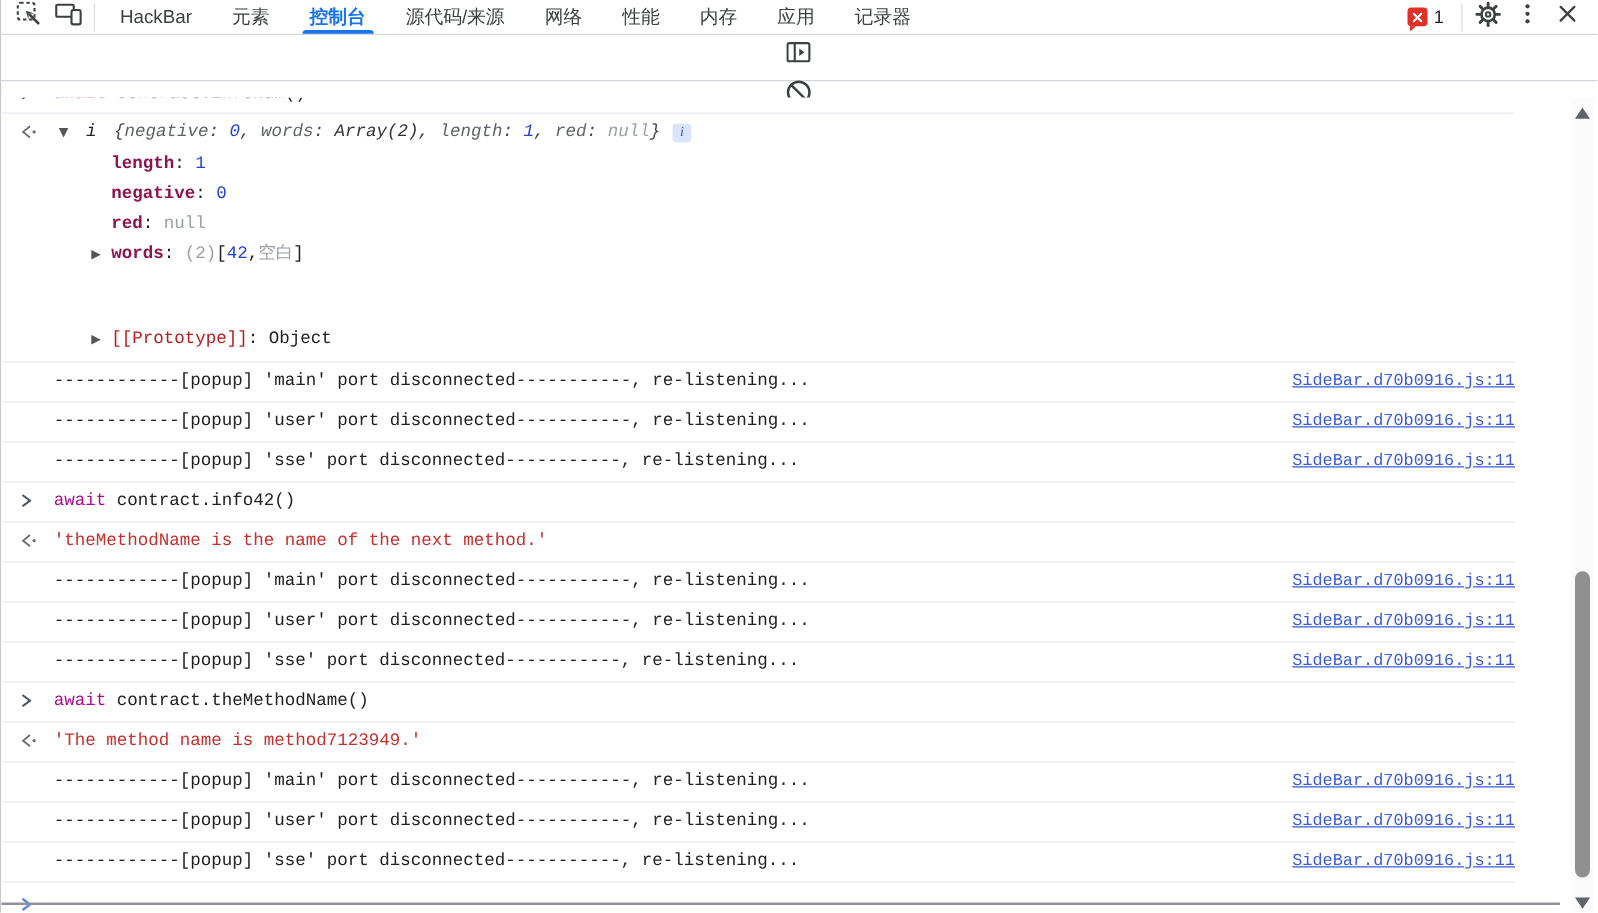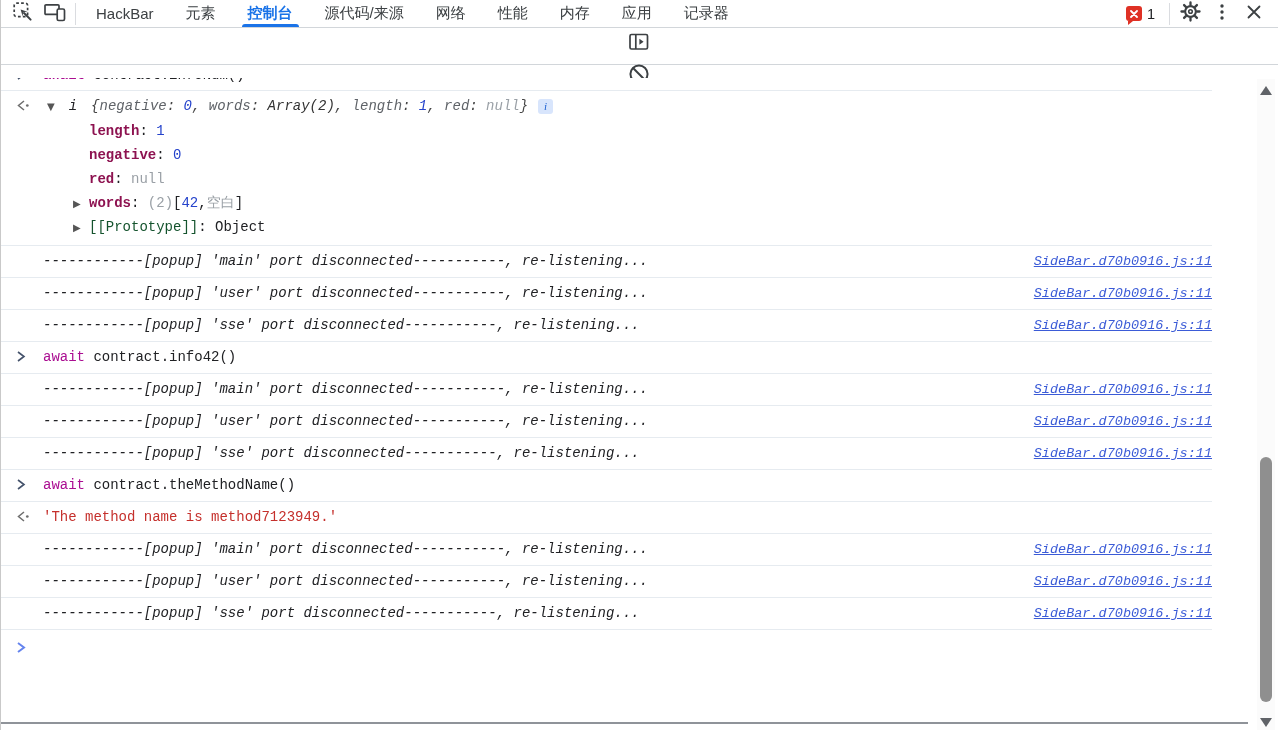--- a/index.html
+++ b/index.html
@@ -39,21 +39,21 @@
 
   
   .console { position:absolute; top:78px; left:0; right:0; bottom:0; background:#fff;
     font-family:"Liberation Mono","DejaVu Sans Mono",monospace; font-size:14px; color:#202124; }
   .console-inner { position:absolute; top:0; left:0; right:66px; bottom:0; overflow:hidden; }
   .crow { position:relative; display:flex; align-items:flex-start; border-bottom:1px solid #e6ebf0; padding:6px 0; line-height:19px; }
   .crow.clipped { height:13px; overflow:hidden; padding:0; }
   .crow.clipped .clipinner { margin-top:-12px; display:flex; width:100%; }
   .gutter { flex:none; width:42px; display:flex; justify-content:flex-start; padding-left:14px; padding-top:2px; }
   .body { flex:1 1 auto; min-width:0; display:block; }
-  .logrow .body { display:flex; align-items:baseline;font-style:italic; }
+  .logrow .body { display:flex; align-items:baseline; }
   .logtext { white-space:pre; }
   .srclink { margin-left:auto; color:#3b5bd7; text-decoration:underline; font-size:13.5px; white-space:nowrap; padding-left:12px; cursor:pointer; }
   .tk-kw { color:#aa0d91; } .tk-plain { color:#202124; }
   .tk-num { color:#2442cb; } .tk-null { color:#9aa0a6; } .tk-muted { color:#9aa0a6; }
   .crow.result-string .body { color:#c5302c; }
   .previewline { display:flex; align-items:center; gap:0; }
   .tri { font-size:10px; color:#565656; cursor:pointer; flex:none; font-family:"DejaVu Sans",sans-serif; }
   .previewline .tri { margin:0 0 0 4px; }
   .classname { font-style:italic; color:#202124; margin-left:14px; }
   .preview { font-style:italic; margin-left:14px; }
@@ -61,21 +61,21 @@
   .pv-pobj { color:#333; } .pv-pnull { color:#9aa0a6; }
   .infobadge { display:inline-flex; align-items:center; justify-content:center; width:15px; height:15px; border-radius:3px;
     background:#d8e5fc; color:#1b5fd0; font-style:italic; font-size:11px; margin-left:10px; cursor:pointer;
     font-family:"Liberation Serif","DejaVu Serif",serif; }
   .props { margin-top:3px; }
   .prop { padding:2.5px 0 2.5px 46px; display:flex; align-items:baseline; }
   .prop.expandable { padding-left:30px; }
   .prop .tri { width:16px; flex:none; }
   .prop-name { white-space:pre; }
   .prop-name.key { color:#8d1250; font-weight:bold; }
-  .prop-name.internal { color:#14532d; }
+  .prop-name.internal { color:#b91c1c;margin-top:44px; }
   .prop-colon { color:#202124; white-space:pre; }
   .crow.prompt { border-bottom:none; min-height:30px; padding-top:9px; }
 
   
   .bottom-line { position:absolute; left:0; right:30px; bottom:6px; border-bottom:2px solid #8f9399; }
 
   
   .scrollbar { position:absolute; top:1px; right:3px; width:18px; bottom:0; background:#fbfbfb; }
   .sb-up { position:absolute; top:7px; left:3px; width:0; height:0; border-left:6px solid transparent; border-right:6px solid transparent; border-bottom:9px solid #606368; cursor:pointer; }
   .sb-down { position:absolute; bottom:3px; left:3px; width:0; height:0; border-left:6px solid transparent; border-right:6px solid transparent; border-top:9px solid #606368; cursor:pointer; }
@@ -329,20 +329,29 @@
         </div>
       </div>
       <div class="crow command">
         <span class="gutter">
           <svg width="12" height="13" viewBox="0 0 12 13">
             <path d="M3 2 L9 6.5 L3 11" fill="none" stroke="#44526b" stroke-width="1.6"></path>
           </svg>
         </span>
         <div class="body"><span class="tk-kw">await</span><span class="tk-plain"> contract.info42()</span></div>
       </div>
+      <div class="crow result-string">
+        <span class="gutter">
+          <svg width="16" height="13" viewBox="0 0 16 13">
+            <path d="M9 2 L3.5 6.5 L9 11" fill="none" stroke="#6e6e6e" stroke-width="1.5"></path>
+            <circle cx="12.3" cy="6.5" r="1.35" fill="#6e6e6e"></circle>
+          </svg>
+        </span>
+        <div class="body"><span>'theMethodName is the name of the next method.'</span></div>
+      </div>
       <div class="crow log logrow">
         <span class="gutter"></span>
         <div class="body">
           <span class="logtext">------------[popup] 'main' port disconnected-----------, re-listening...</span>
           <a class="srclink">SideBar.d70b0916.js:11</a>
         </div>
       </div>
       <div class="crow log logrow">
         <span class="gutter"></span>
         <div class="body">

